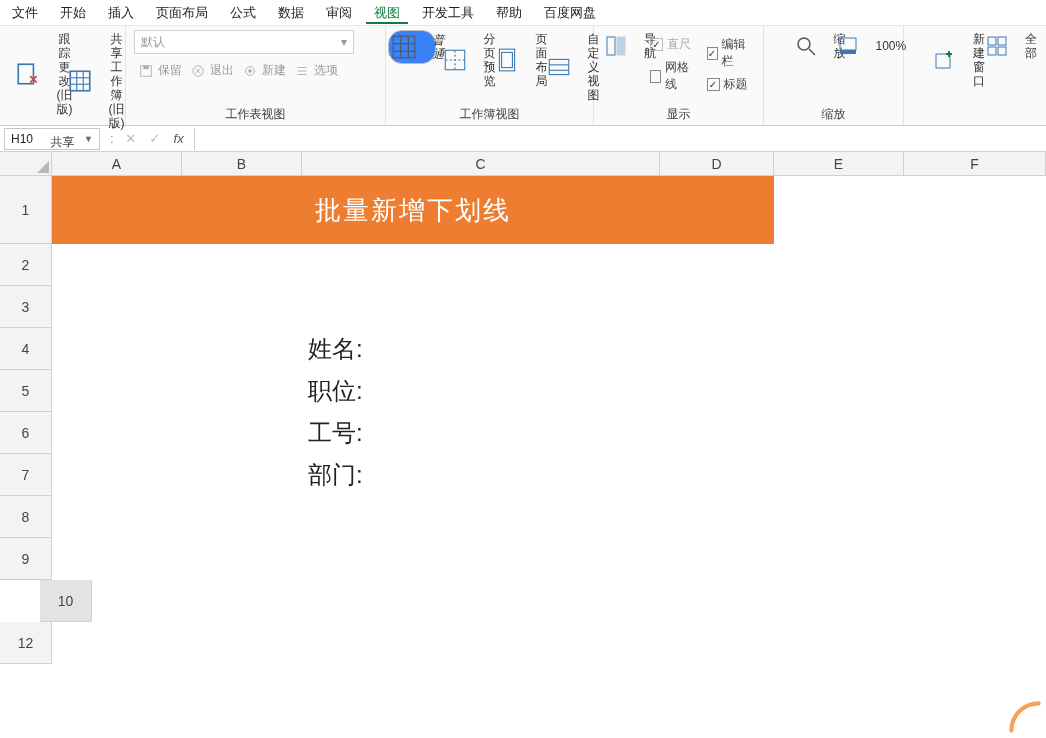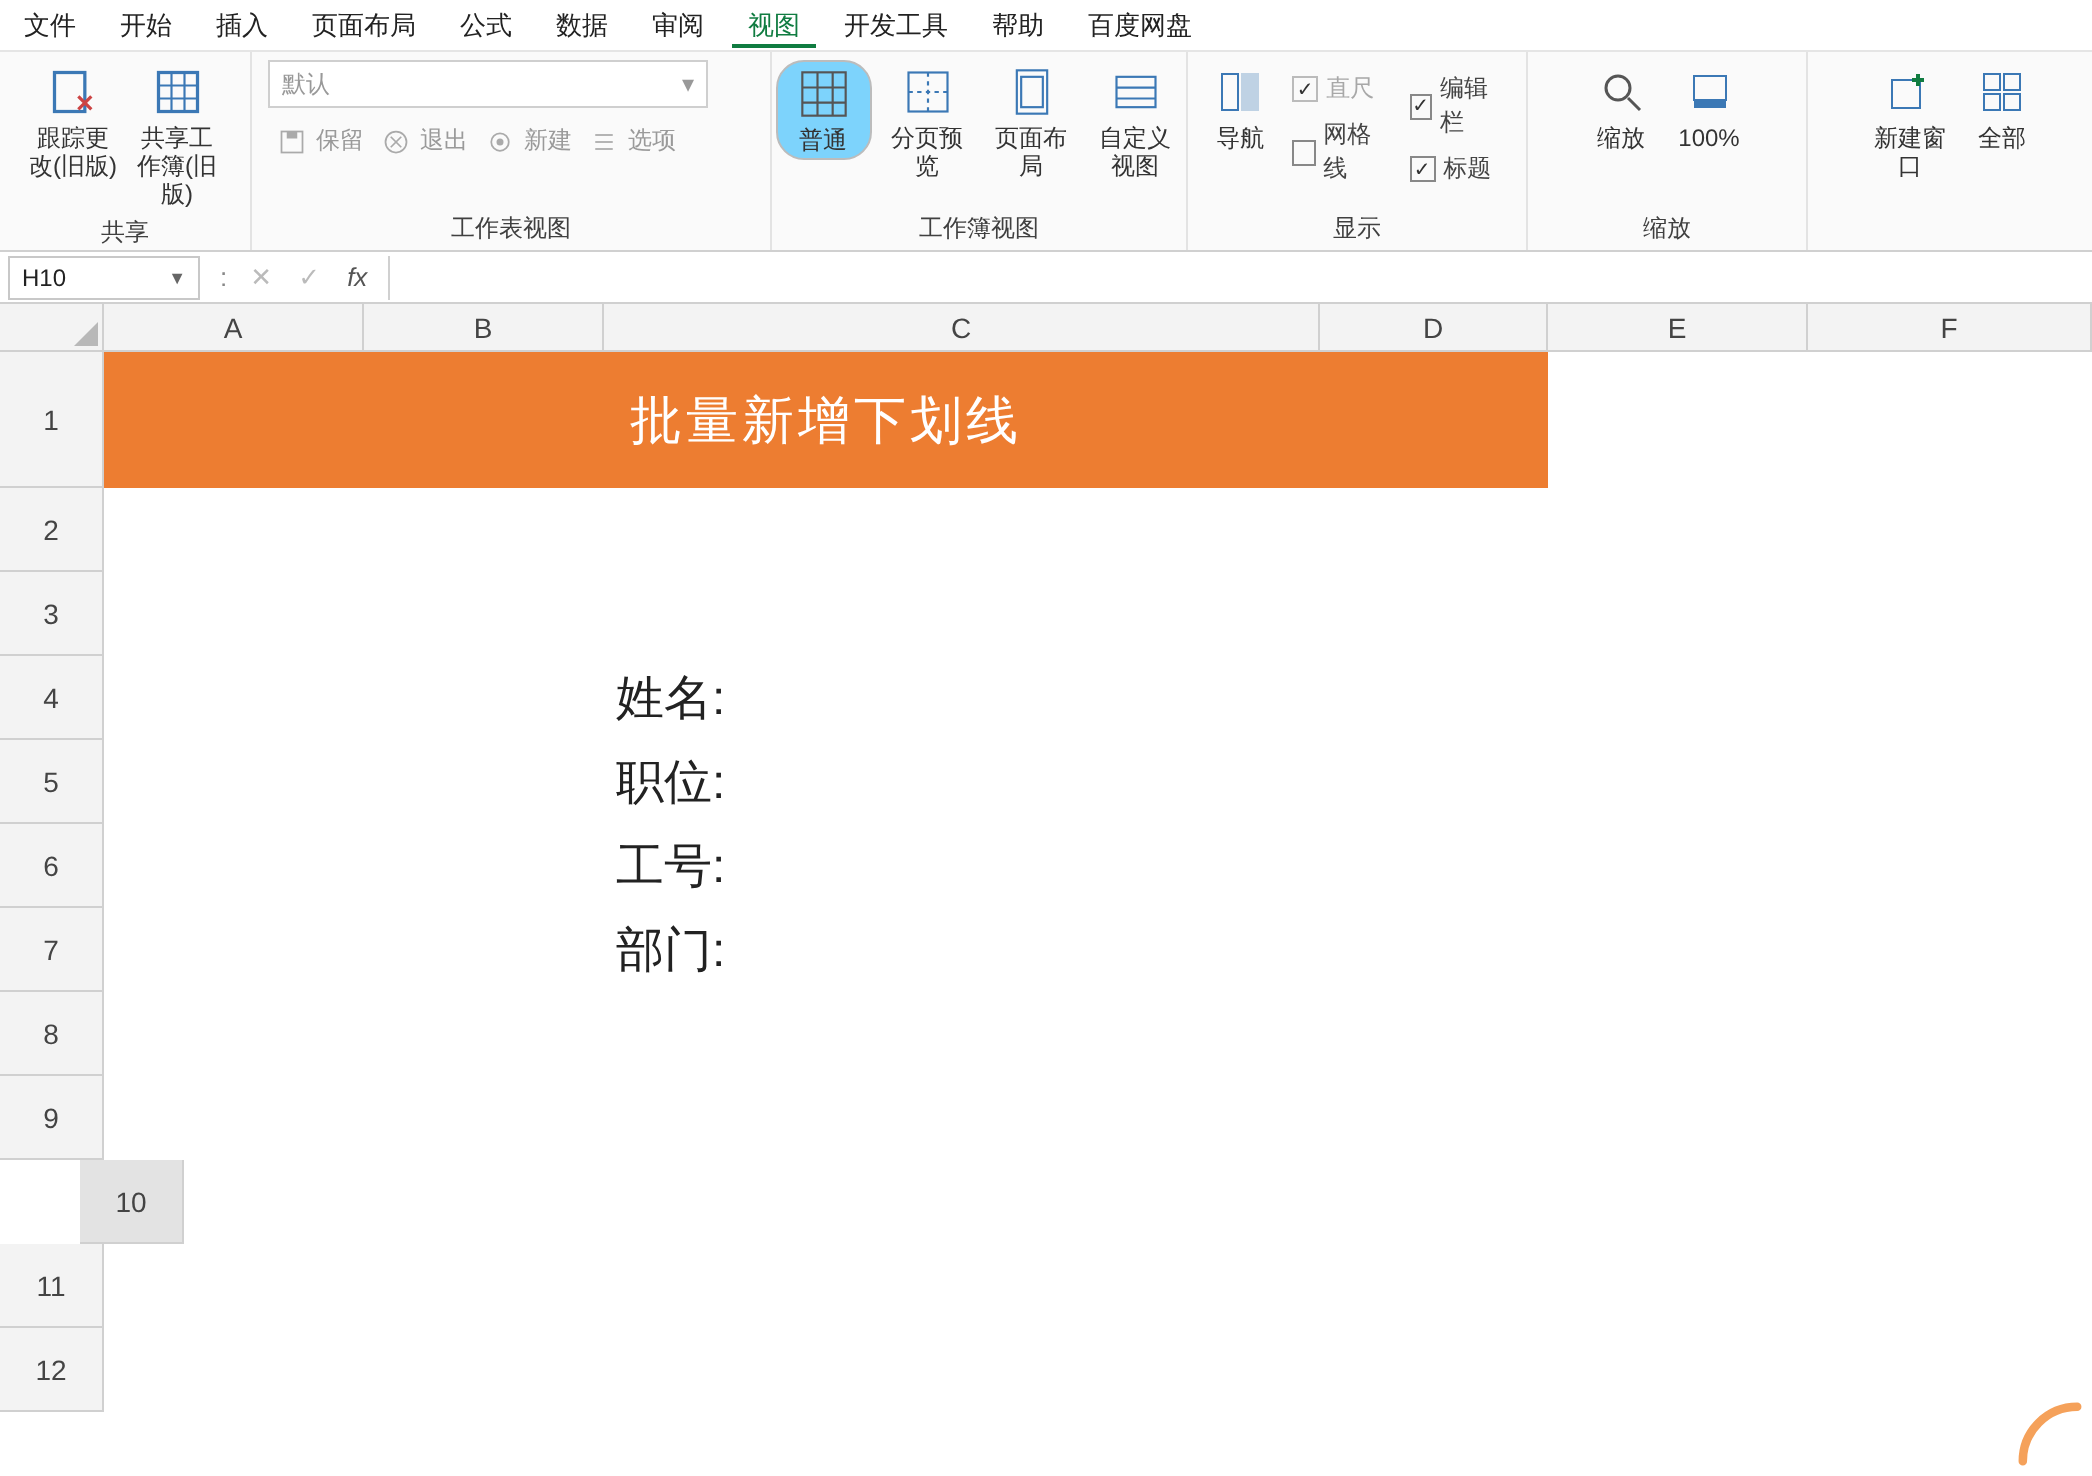--- a/index.html
+++ b/index.html
@@ -10,24 +10,24 @@
   .menubar span { padding: 2px 8px; cursor: default; }
   .menubar span.active { color: #107c41; border-bottom: 2px solid #107c41; padding-bottom: 0; }
 
   
   .ribbon { display: flex; height: 100px; border-bottom: 1px solid #d0d0d0; background: #fafafa; }
   .group { display: flex; flex-direction: column; align-items: center; padding: 4px 8px 2px 8px; border-right: 1px solid #e3e3e3; }
   .group:last-child { border-right: none; }
   .group-body { display: flex; align-items: flex-start; flex: 1; gap: 4px; }
   .group-label { font-size: 12px; color: #404040; padding-top: 2px; }
 
-  .big-btn { display: flex; flex-direction: column; align-items: center; width: 48px; padding: 2px 2px; gap: 2px; cursor: default; }
+  .big-btn { display: flex; flex-direction: row; align-items: center; width: 48px; padding: 2px 2px; gap: 16px; cursor: default; }
   .big-btn .ic { width: 28px; height: 28px; display: flex; align-items: center; justify-content: center; }
   .big-btn .lbl { font-size: 12px; text-align: center; line-height: 14px; color: #333; }
-  .big-btn.active { background: #7dd3fc; border: 1px solid #bcbcbc; border-radius: 14px; }
+  .big-btn.active { background: #3b82f6; border: 1px solid #bcbcbc; border-radius: 14px; font-style: italic; }
 
   .small-btn { display: flex; align-items: center; gap: 4px; font-size: 12px; color: #9a9a9a; padding: 2px 4px; }
   .small-btn .ic { width: 16px; height: 16px; display: inline-flex; align-items: center; justify-content: center; }
   .small-btn .lbl { }
   .dropdown-fake { width: 220px; height: 24px; border: 1px solid #cfcfcf; background: #fff; display: flex; align-items: center; justify-content: space-between; padding: 0 6px; color: #999; font-size: 12px; }
 
   .check-row { display: flex; align-items: center; font-size: 12px; gap: 4px; padding: 2px 4px; color: #444; }
   .check-row.disabled { color: #a8a8a8; }
   .check-box { width: 13px; height: 13px; border: 1px solid #888; display: inline-flex; align-items: center; justify-content: center; font-size: 10px; color: #333; }
   .check-box.disabled { border-color: #bbb; }
@@ -379,24 +379,20 @@
   <div class="row hN">
     <div class="rowh hN">9</div>
     <div class="row-body hN"></div>
   </div>
 
   <div class="row hN">
     <div class="rowh hN sel">10</div>
     <div class="row-body hN"></div>
   </div>
 
-  <div class="row hN">
-    <div class="rowh hN">11</div>
-    <div class="row-body hN"></div>
-  </div>
 
   <div class="row hN">
     <div class="rowh hN">12</div>
     <div class="row-body hN"></div>
   </div>
 </div>
 
 <svg class="corner-arc" viewBox="0 0 40 40">
   <path d="M4 36 A 32 32 0 0 1 36 4" fill="none" stroke="#f5a15a" stroke-width="5" stroke-linecap="round"></path>
 </svg>

